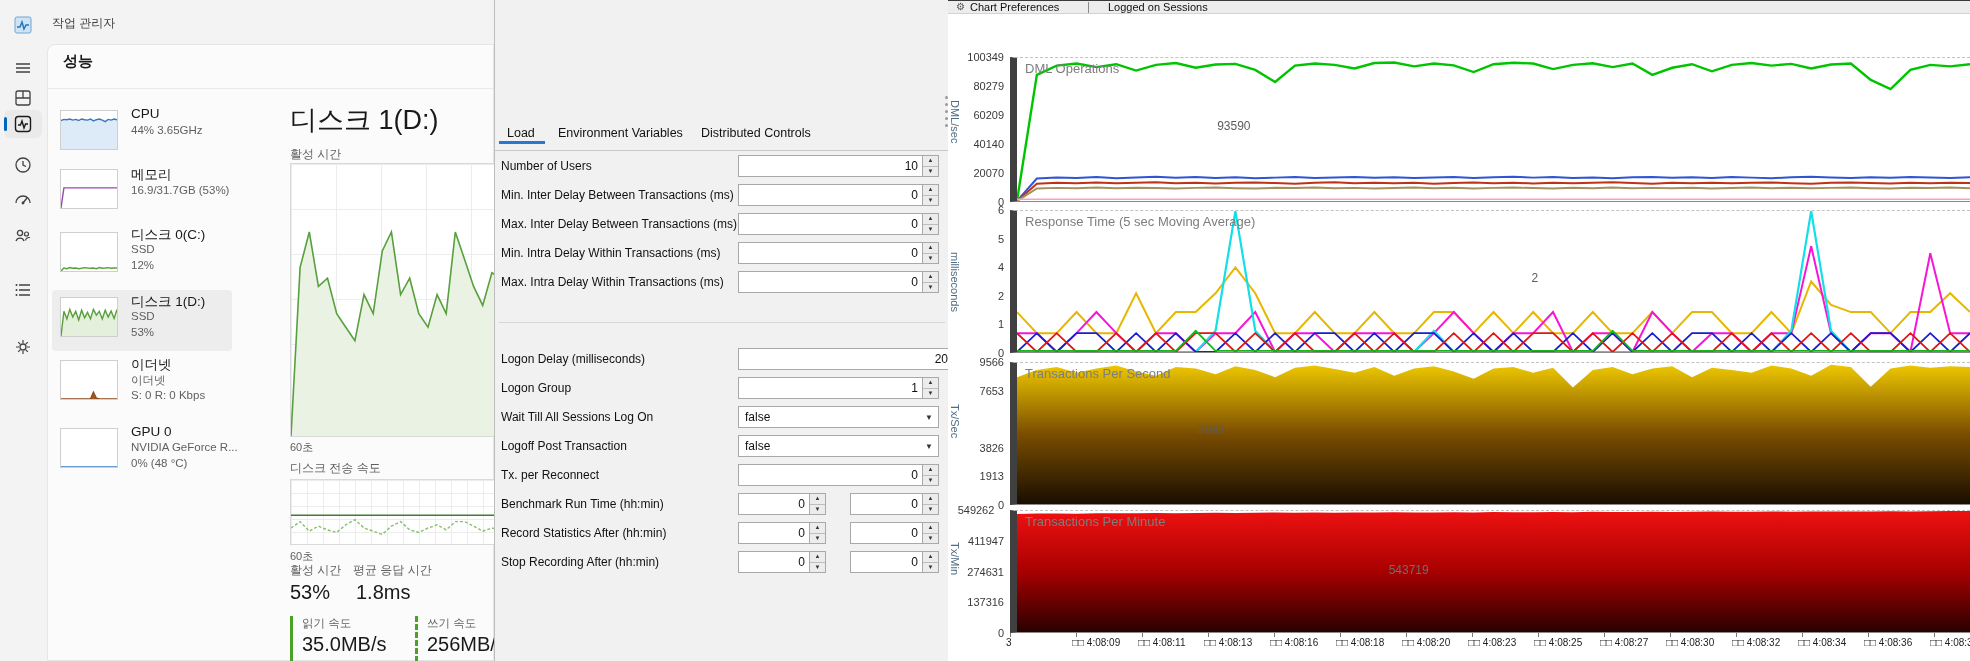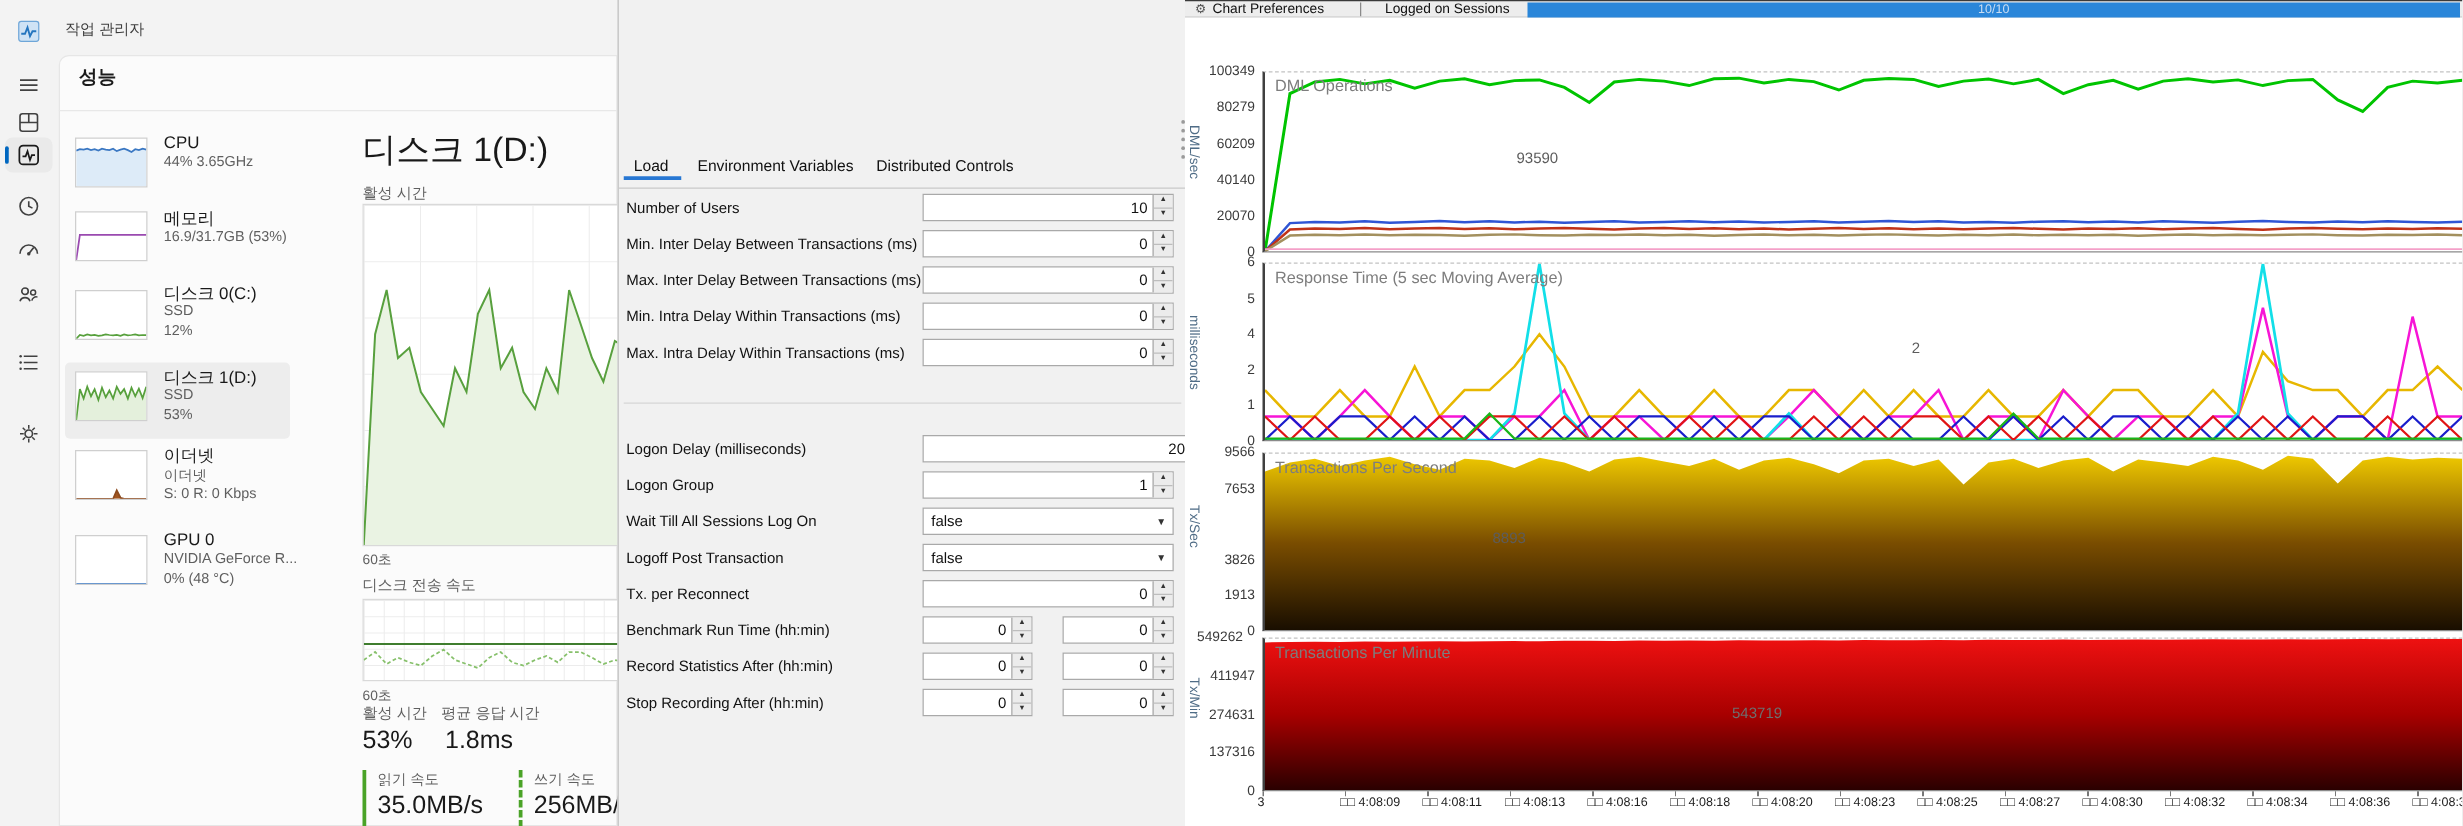--- a/index.html
+++ b/index.html
@@ -63,21 +63,21 @@
   #ch-toolbar{position:absolute;left:0;top:0;width:1022px;height:14px;background:#ededed;
       border-top:1px solid #3a3a3a;border-bottom:1px solid #d2d2d2;font-size:11px;color:#111;}
   .tbtn{position:absolute;top:0;height:15px;line-height:13px;}
   .tsep{position:absolute;top:1px;width:1px;height:11px;background:#8a8a8a;}
   #gear{position:absolute;left:8px;top:0;font-size:10px;color:#555;}
   #progress{position:absolute;left:274px;top:1px;width:746px;height:12px;background:#2a86d9;
       color:#c9ddf2;font-size:10px;text-align:center;line-height:12px;}
   #grip{position:absolute;left:-3px;top:92px;width:4px;}
   #grip b{display:block;width:3px;height:3px;border-radius:50%;background:#9a9a9a;margin:4px 0;}
   .cpanel{position:absolute;left:0;width:1022px;}
-  .plot{position:absolute;left:62px;right:0;top:0;bottom:0;border-left:2px solid #404040;
+  .plot{position:absolute;left:62px;right:0;top:0;bottom:0;border-left:7px solid #404040;
         border-bottom:1px solid #8a8a8a;border-top:1px dashed #c2c2c2;text-align:center;}
   .plot svg{position:absolute;left:0;top:0;}
   .ctitle{position:absolute;left:8px;top:3px;font-size:13px;color:#7d7d7d;white-space:nowrap;z-index:3;}
   .cvalue{position:absolute;font-size:12px;color:#5c5c5c;z-index:3;}
   .ytick{position:absolute;font-size:11px;color:#3a3a3a;width:56px;text-align:right;}
   .ytitle{position:absolute;left:1px;font-size:11px;color:#4f6c86;writing-mode:vertical-rl;}
   #xaxis{position:absolute;left:58px;top:637px;width:964px;height:16px;display:flex;overflow:hidden;}
   #xaxis span{flex:0 0 66px;font-size:10px;color:#222;white-space:nowrap;}
   #xticks{position:absolute;left:62px;top:633px;width:960px;height:4px;
       background:repeating-linear-gradient(90deg,#777 0 1px,transparent 1px 66px);}
@@ -372,21 +372,20 @@
         </div>
       </div>
   </div>
 
   <div id="ch">
     <div id="ch-toolbar">
       <span id="gear">⚙</span>
       <span class="tbtn" style="left:22px">Chart Preferences</span>
       <span class="tsep" style="left:140px"></span>
       <span class="tbtn" style="left:160px">Logged on Sessions</span>
-      <div id="progress">10/10</div>
     </div>
     <div id="grip">
         <b></b>
         <b></b>
         <b></b>
         <b></b>
         <b></b>
       </div>
     <div class="cpanel" style="top: 57px; height: 145px;">
         <div class="ytick" style="top: -6px; left: 0px;">100349</div>

